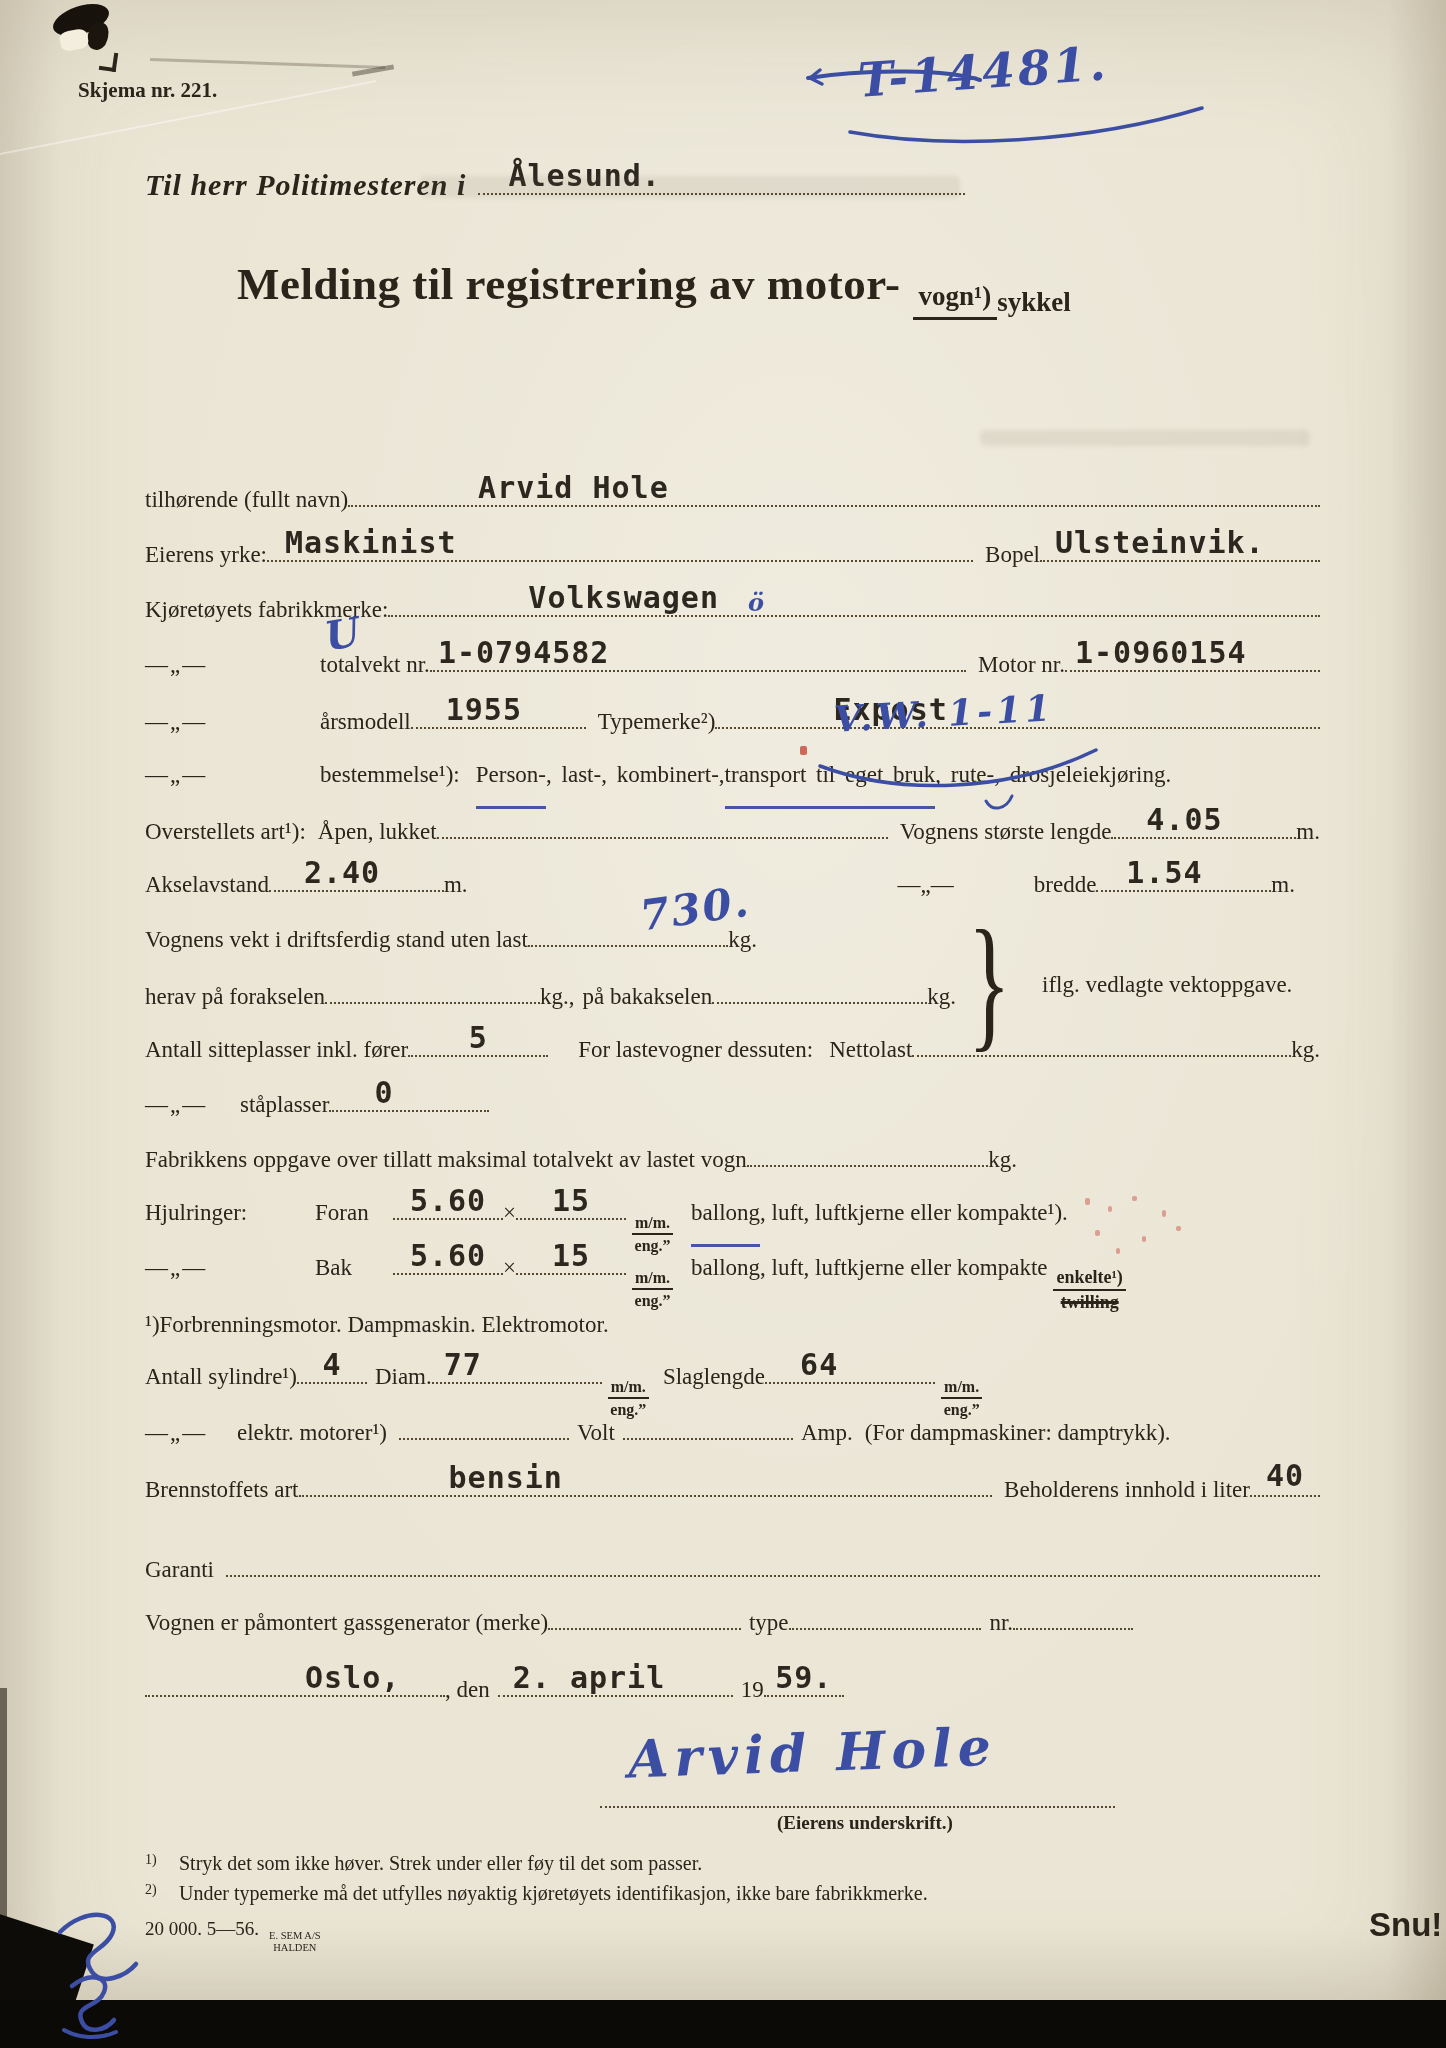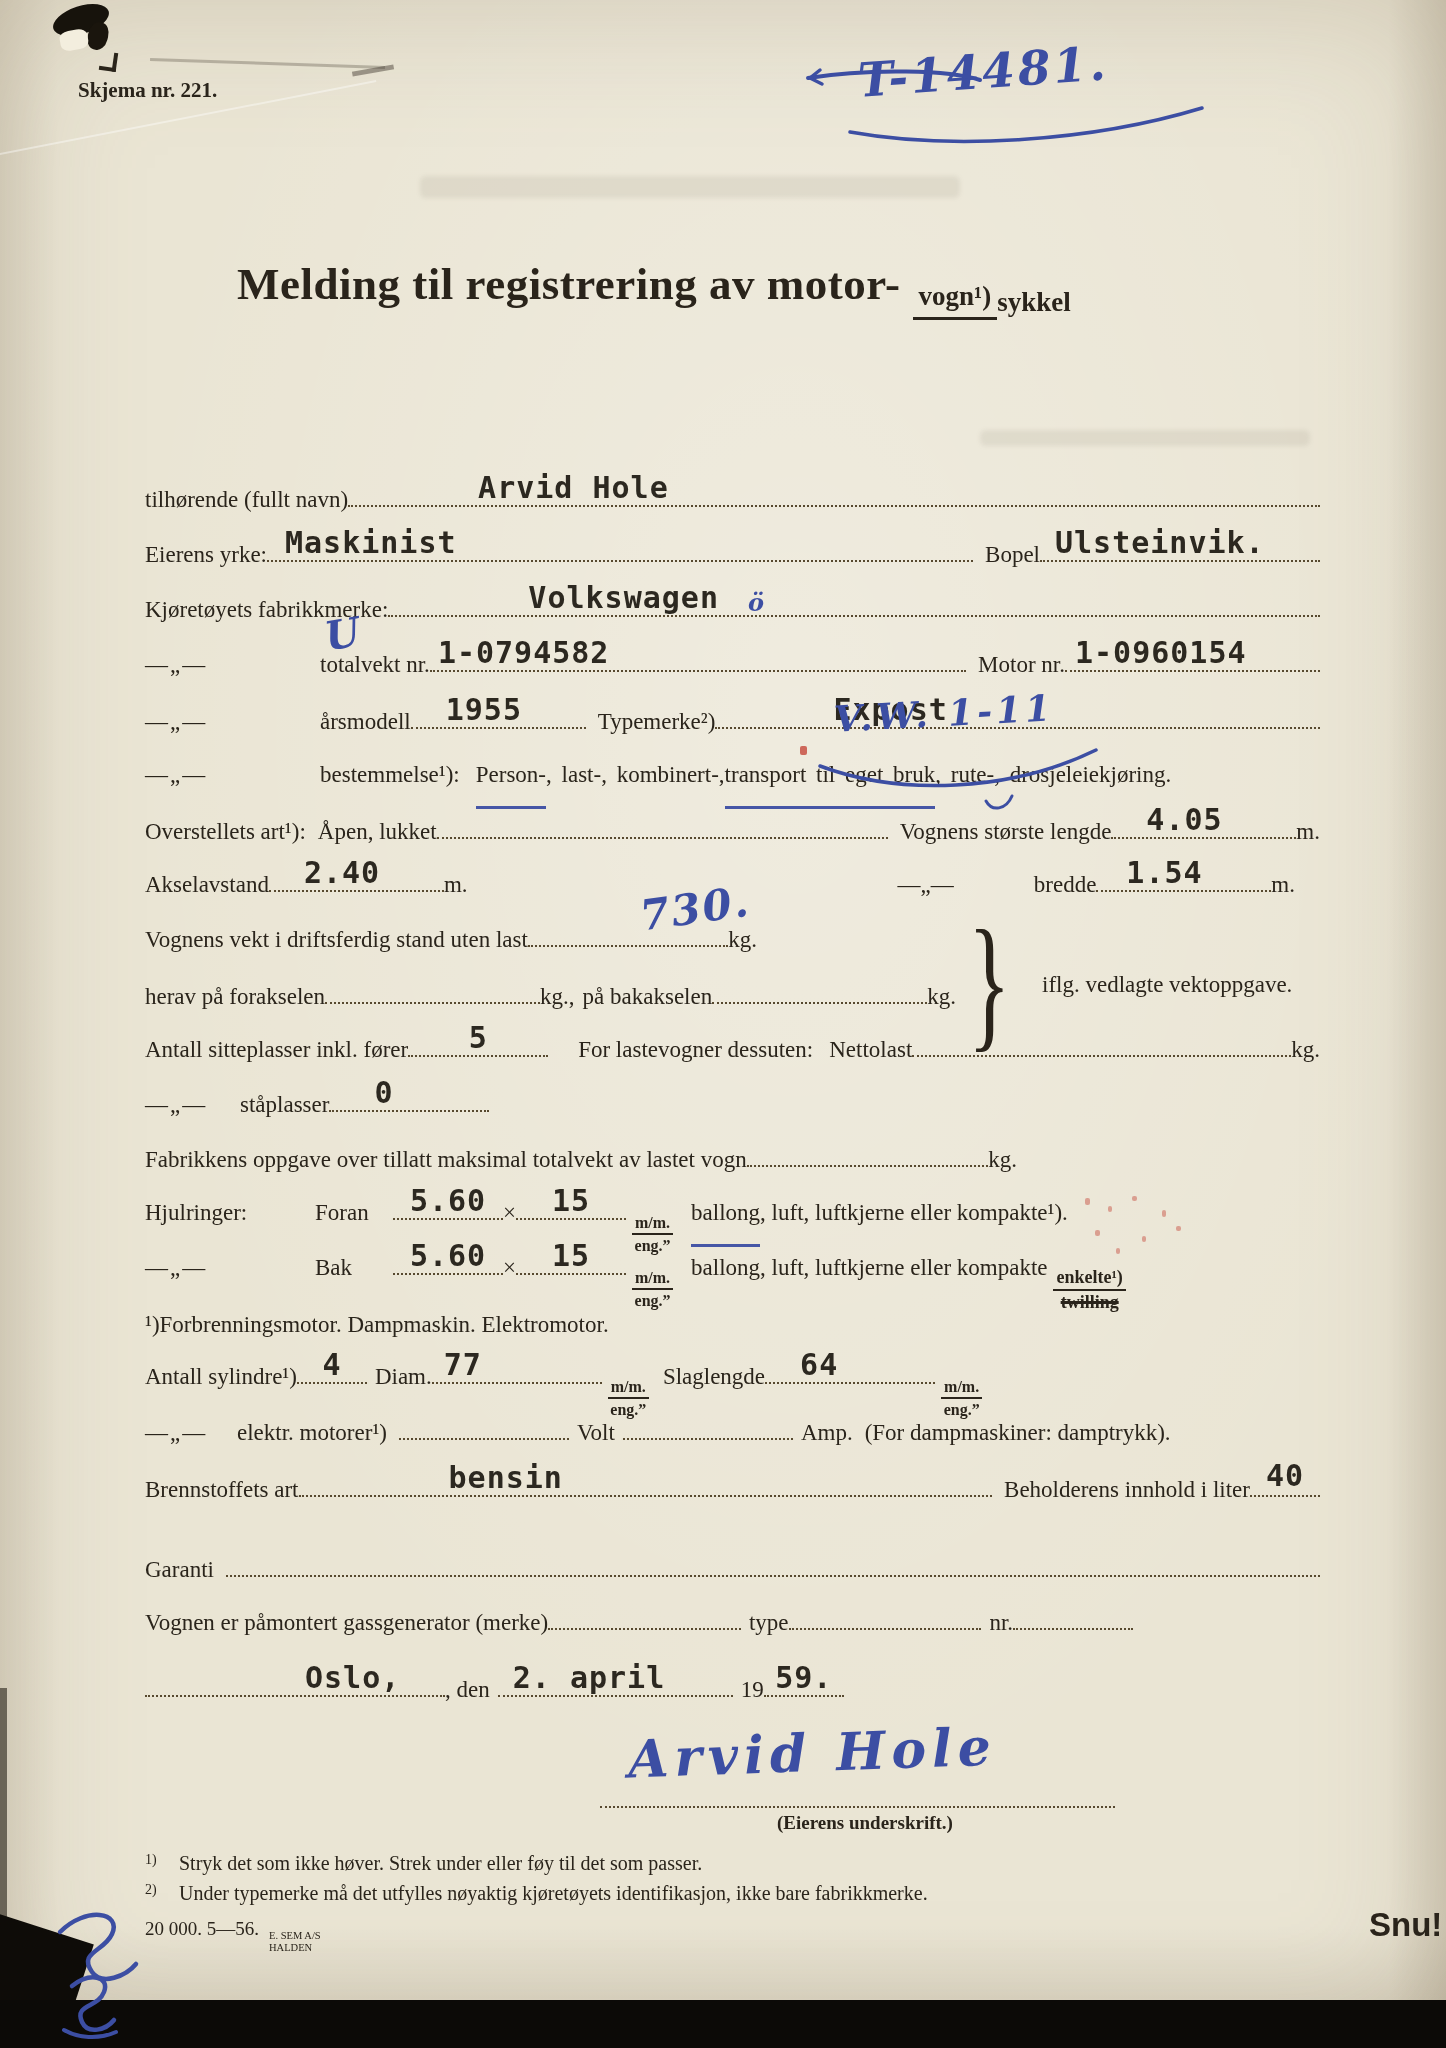--- a/index.html
+++ b/index.html
@@ -75,20 +75,27 @@
 
   <div style="position:absolute;left:78px;top:78px;font-size:21px;font-weight:bold;">Skjema nr. 221.</div>
 
   <div class="hand" style="left:858px;top:44px;font-size:47px;letter-spacing:3px;transform:rotate(-4deg);">T-14481.</div>
   <svg class="artifact" style="left:790px;top:60px;z-index:6;" width="430" height="90" viewBox="0 0 430 90">
     <path d="M18,18 C80,8 160,10 190,20" stroke="#3c4ea3" stroke-width="4" fill="none" stroke-linecap="round"></path>
     <path d="M20,18 l10,-8 M20,18 l12,6" stroke="#3c4ea3" stroke-width="3.5" fill="none" stroke-linecap="round"></path>
     <path d="M60,72 C160,90 300,82 412,48" stroke="#3c4ea3" stroke-width="3.5" fill="none" stroke-linecap="round"></path>
   </svg>
 
+  <div class="row" style="top:168px;width:820px;">
+    <span style="font-size:30px;font-weight:bold;font-style:italic;letter-spacing:1px;">Til herr Politimesteren i</span>
+    <span class="gap12"></span>
+    <span class="lead">
+      <span class="tv" style="left:30px;">Ålesund.</span>
+    </span>
+  </div>
 
   <div class="title-row">
     <span class="title-main">Melding til registrering av motor-</span>
     <span class="tfrac">
       <span class="ft">vogn¹)</span>
       <span class="fb">sykkel</span>
     </span>
   </div>
 
   <div class="row" style="top:487px;width:1175px;">
@@ -374,21 +381,21 @@
 
   <div class="footrow" style="top:1852px;">
     <span class="fnum">1)</span>
     <span>Stryk det som ikke høver.  Strek under eller føy til det som passer.</span>
   </div>
   <div class="footrow" style="top:1882px;">
     <span class="fnum">2)</span>
     <span>Under typemerke må det utfylles nøyaktig kjøretøyets identifikasjon, ikke bare fabrikkmerke.</span>
   </div>
 
-  <div class="row" style="top:1918px;font-size:19px;">
+  <div class="row" style="top:1918px;font-size:19px;text-align:center;">
     <span>20 000.  5—56.</span>
     <span style="display:inline-flex;flex-direction:column;font-size:10.5px;line-height:1.1;margin-left:10px;transform:translateY(4px);">
       <span>E. SEM A/S</span>
       <span>HALDEN</span>
     </span>
   </div>
 
   <div style="position:absolute;left:1328px;top:1906px;font-size:33px;font-weight:bold;font-family:'Liberation Sans',sans-serif;margin-left:41px;">Snu!</div>
 
   <svg class="artifact" style="left:20px;top:1890px;z-index:7;" width="210" height="158" viewBox="0 0 210 158">

